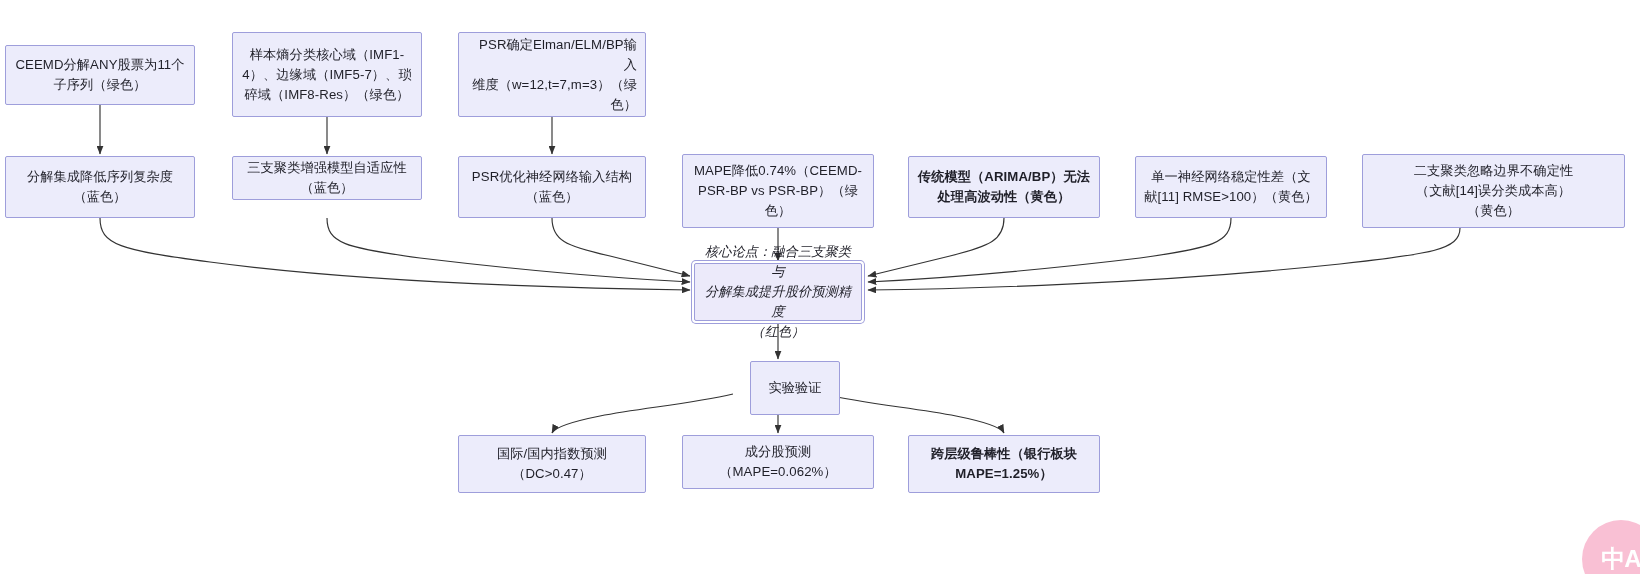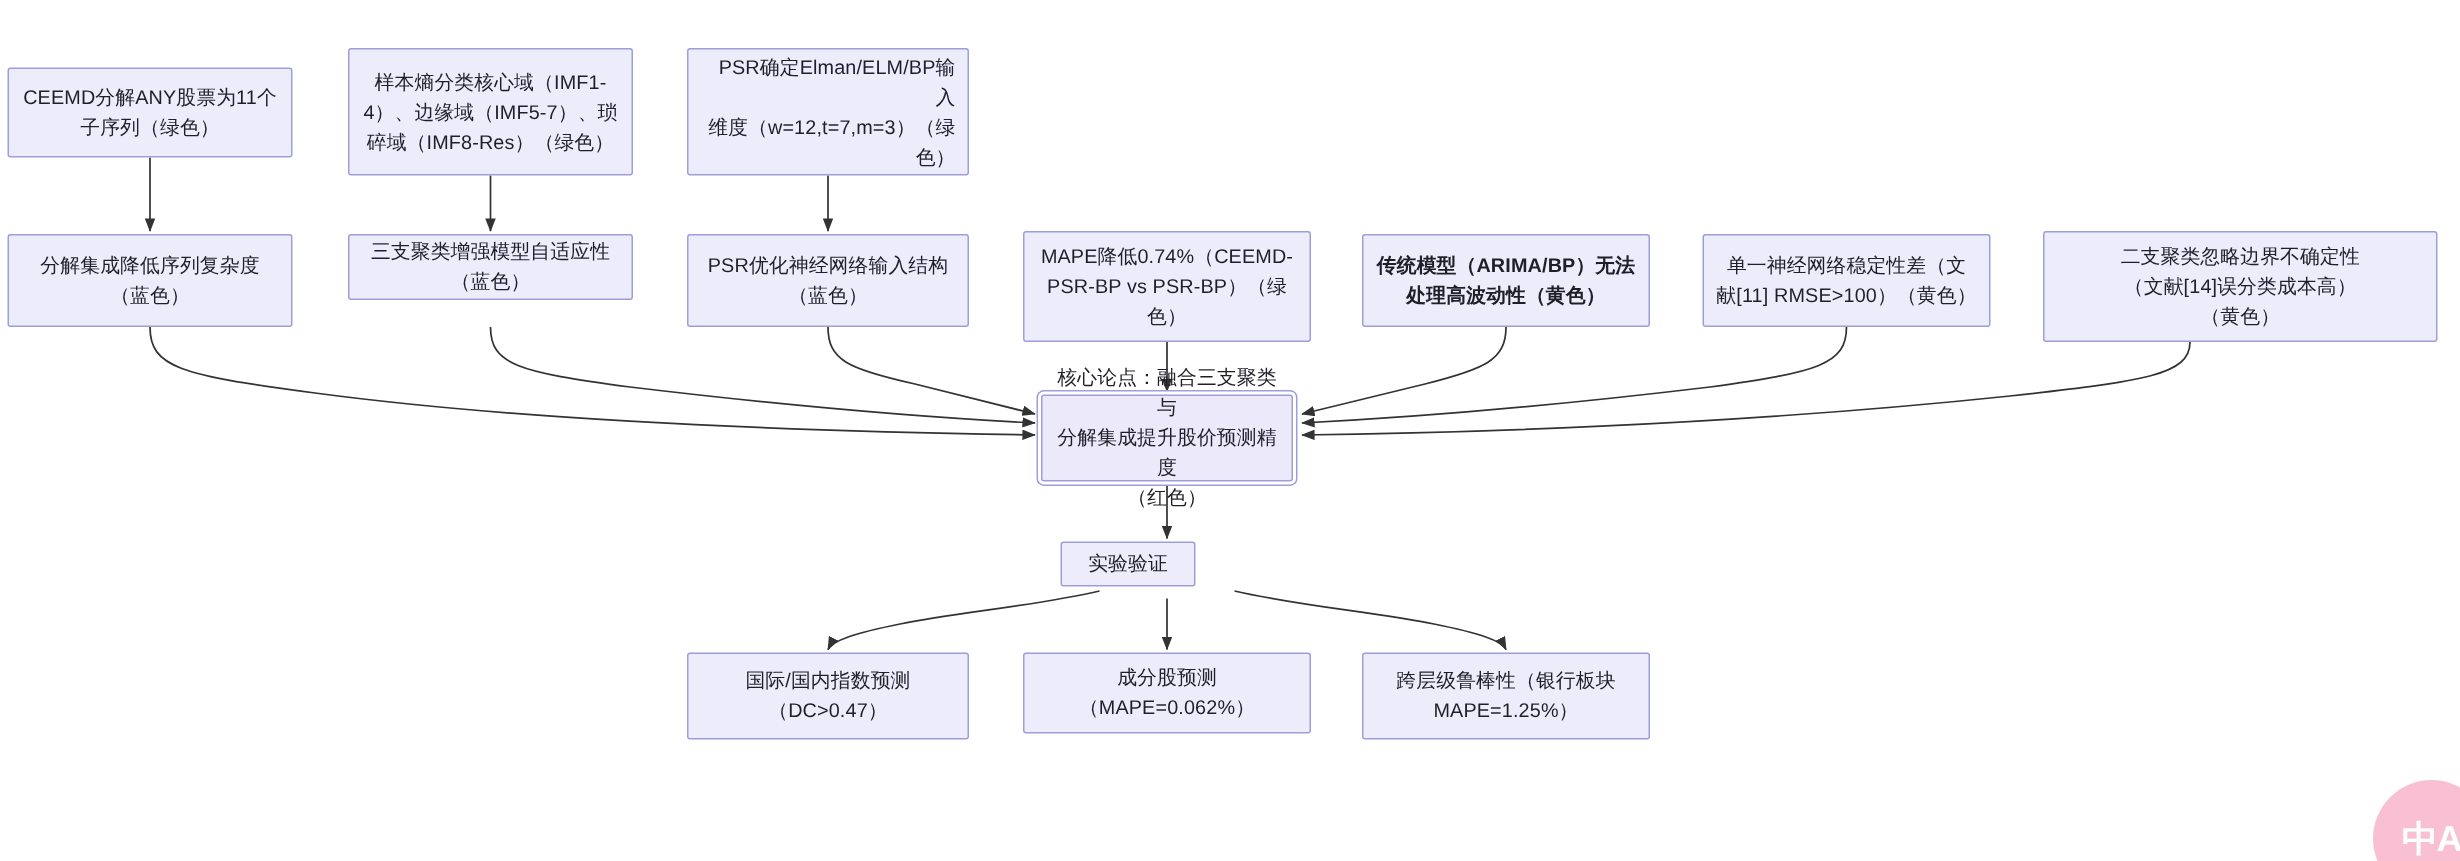--- a/index.html
+++ b/index.html
@@ -148,41 +148,41 @@
     <span class="label">单一神经网络稳定性差（文
 献[11] RMSE&gt;100）（黄色）</span>
   </div>
 
   <div class="node" style="left:1362px; top:154px; width:263px; height:74px;">
     <span class="label">二支聚类忽略边界不确定性
 （文献[14]误分类成本高）
 （黄色）</span>
   </div>
 
-  <div class="node core" style="left:694px; top:263px; width:168px; height:58px;">
+  <div class="node core" style="left:694px; top:263px; width:168px; height:58px;font-style:italic;">
     <span class="label">核心论点：融合三支聚类与
 分解集成提升股价预测精度
 （红色）</span>
   </div>
 
-  <div class="node" style="left:707px; top:361px; width:90px; height:30px;">
+  <div class="node" style="left:750px; top:361px; width:90px; height:54px;">
     <span class="label">实验验证</span>
   </div>
 
   <div class="node" style="left:458px; top:435px; width:188px; height:58px;">
     <span class="label">国际/国内指数预测
 （DC&gt;0.47）</span>
   </div>
 
   <div class="node" style="left:682px; top:435px; width:192px; height:54px;">
     <span class="label">成分股预测
 （MAPE=0.062%）</span>
   </div>
 
-  <div class="node" style="left:908px; top:435px; width:192px; height:58px;">
+  <div class="node" style="left:908px; top:435px; width:192px; height:58px;font-weight:bold;">
     <span class="label">跨层级鲁棒性（银行板块
 MAPE=1.25%）</span>
   </div>
 
   <div class="watermark" style="left:1582px; top:520px; width:78px; height:78px;">
     <span>中A</span>
   </div>
 
 </div>
 

